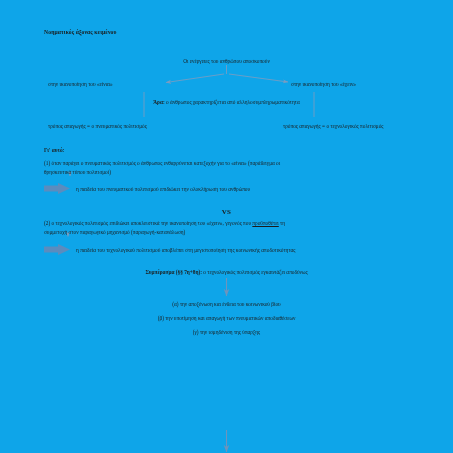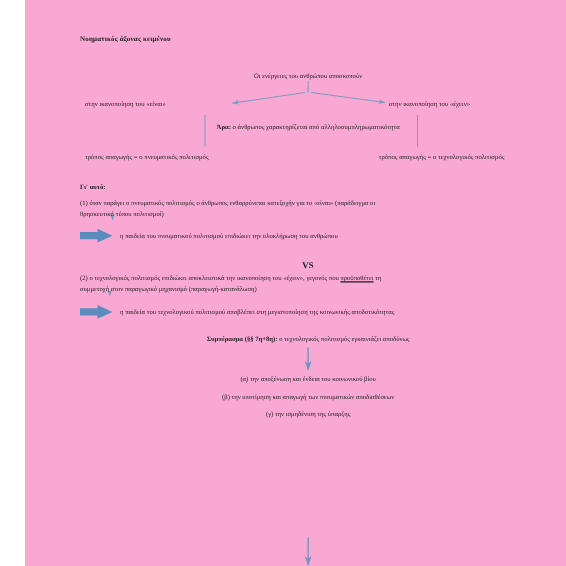--- a/index.html
+++ b/index.html
@@ -12,22 +12,21 @@
     width: 453px;
     height: 453px;
     font-family: "Liberation Serif", "DejaVu Serif", serif;
     color: #1a1a1a;
     position: relative;
     overflow: hidden;
   }
   #page {
     position: absolute;
     inset: 0;
-    background: #f9a8d4;
-    margin-left: 20px;
+    background: #0ea5e9;
   }
   svg.connectors {
     position: absolute;
     left: 0; top: 0;
     width: 453px;
     height: 453px;
     pointer-events: none;
     z-index: 1;
   }
   .txt {

